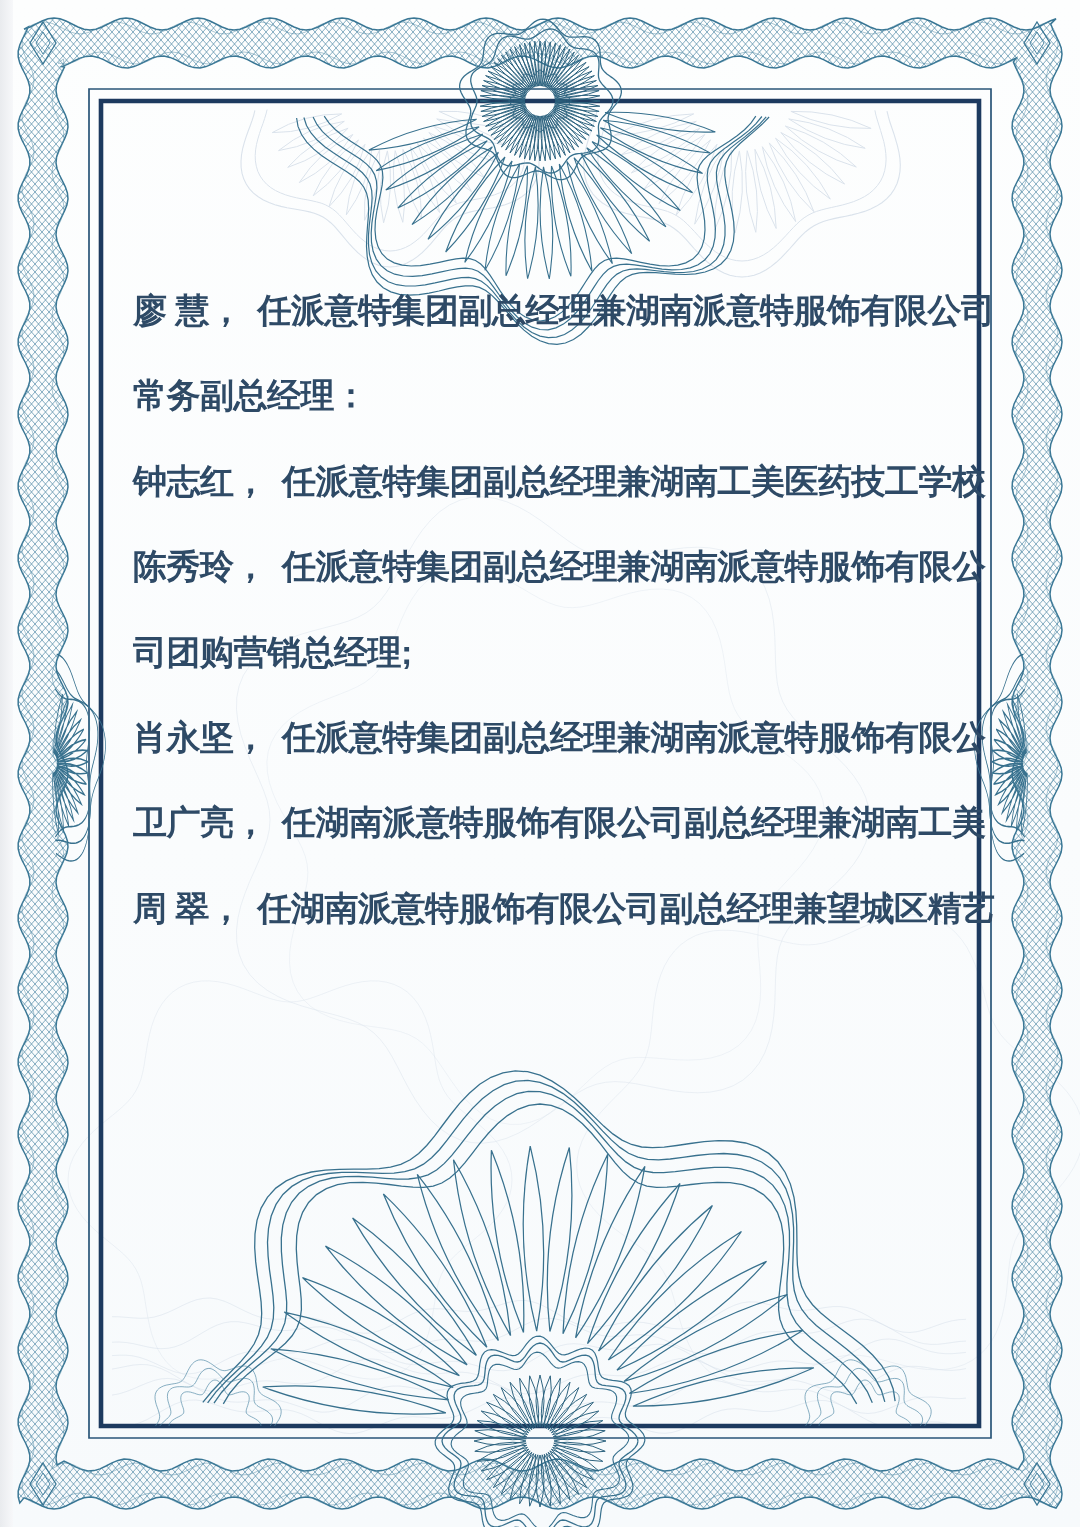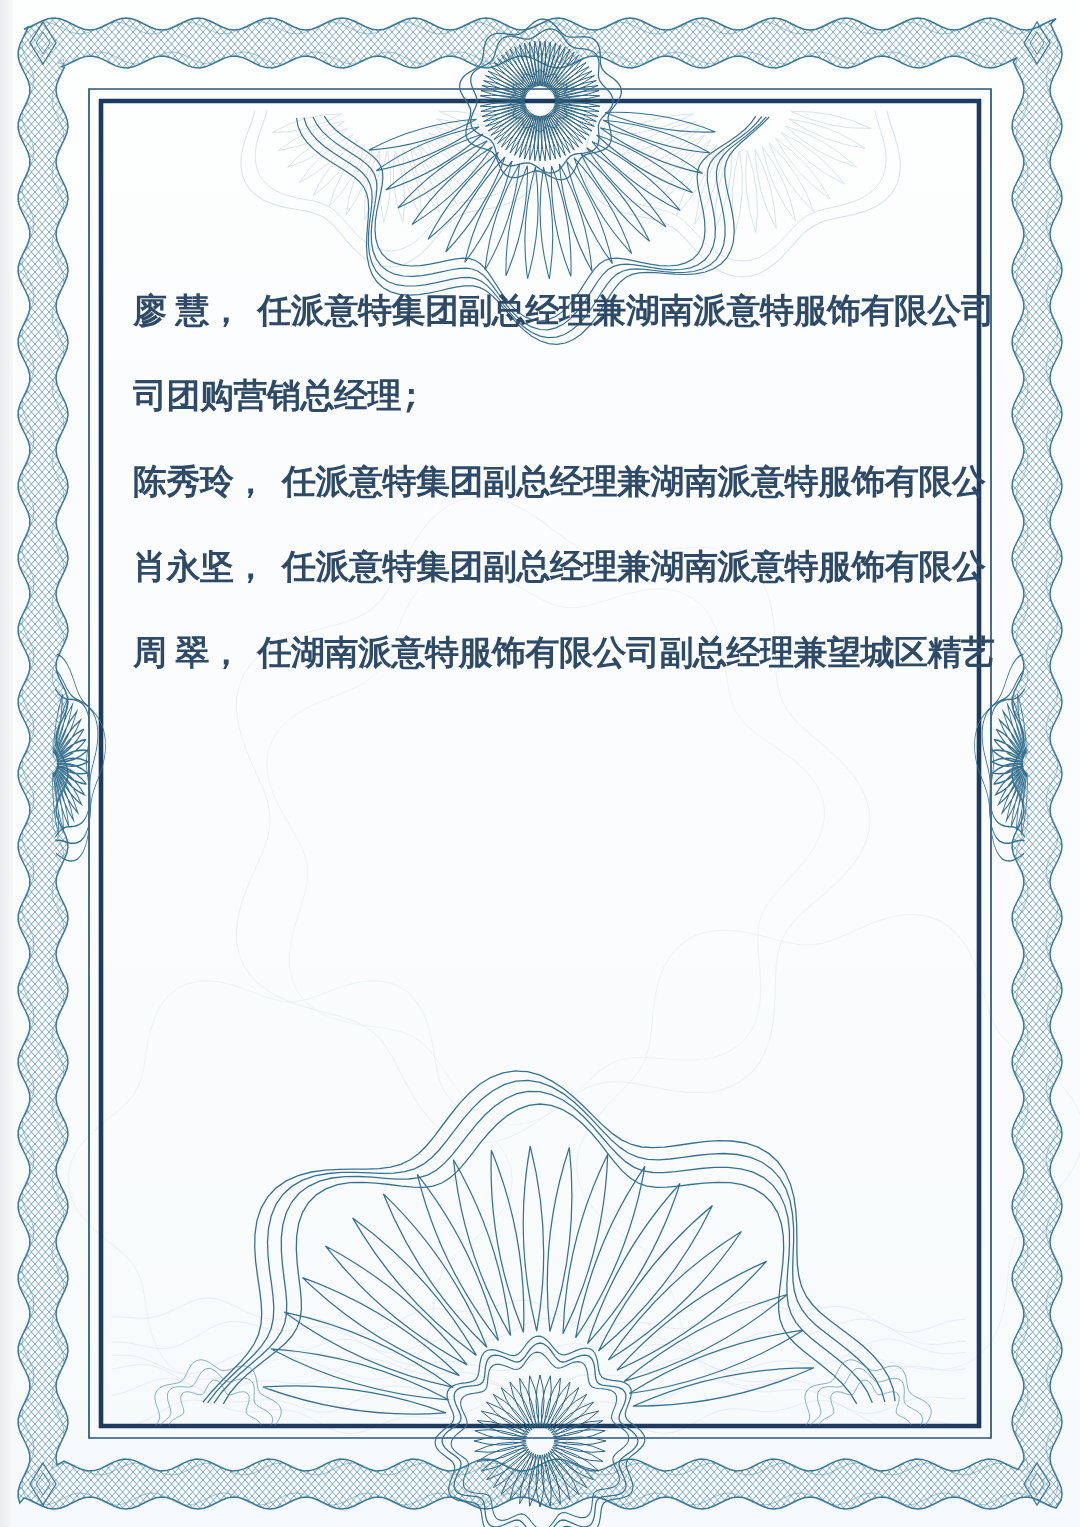--- a/index.html
+++ b/index.html
@@ -20,21 +20,21 @@
     color:#2e4a66;
     font-size:34px;
     letter-spacing:-0.5px;
     z-index:2;
   }
   .line{
     height:85.4px;line-height:85.4px;white-space:nowrap;
   }
   .name{font-weight:800;margin-right:15px;}
   .name:empty{margin-right:0;}
-  .rest{font-weight:600;font-family:Liberation Mono, monospace;}
+  .rest{font-weight:600;}
 </style>
 </head>
 <body>
 
 <div class="page">
 
   <div class="edge-strip"></div>
 
   <svg class="deco" id="deco" width="1080" height="1527" viewBox="0 0 1080 1527">
     <defs>
@@ -121,26 +121,35 @@
         <path d="M809.8,1426.0L811.3,1424.1L813.1,1422.4L814.9,1420.7L816.6,1419.2L818.1,1417.7L819.4,1416.3L820.3,1414.8L820.8,1413.3L820.9,1411.7L820.6,1409.8L820.1,1407.9L819.4,1405.7L818.7,1403.4L818.0,1401.0L817.6,1398.6L817.4,1396.3L817.6,1394.0L818.2,1392.0L819.3,1390.3L820.8,1388.9L822.6,1387.8L824.8,1387.2L827.1,1386.8L829.6,1386.7L832.1,1386.7L834.4,1386.9L836.7,1387.0L838.7,1387.0L840.5,1386.7L842.0,1386.2L843.3,1385.2L844.5,1384.0L845.6,1382.4L846.6,1380.5L847.7,1378.4L848.8,1376.2L850.1,1374.1L851.6,1372.2L853.2,1370.6L855.0,1369.3L856.9,1368.6L858.9,1368.4L861.0,1368.7L863.0,1369.5L865.0,1370.8L866.9,1372.3L868.6,1374.1L870.3,1375.9L871.8,1377.6L873.3,1379.1L874.7,1380.4L876.2,1381.3L877.7,1381.8L879.3,1381.9L881.2,1381.6L883.1,1381.1L885.3,1380.4L887.6,1379.7L890.0,1379.0L892.4,1378.6L894.7,1378.4L897.0,1378.6L899.0,1379.2L900.7,1380.3L902.1,1381.8L903.2,1383.6L903.8,1385.8L904.2,1388.1L904.3,1390.6L904.3,1393.1L904.1,1395.4L904.0,1397.7L904.0,1399.7L904.3,1401.5L904.8,1403.0L905.8,1404.3L907.0,1405.5L908.6,1406.6L910.5,1407.6L912.6,1408.7L914.8,1409.8L916.9,1411.1L918.8,1412.6L920.4,1414.2L921.7,1416.0L922.4,1417.9L922.6,1419.9L922.3,1422.0L921.5,1424.0L920.2,1426.0" fill="none" stroke="#4b86a3" stroke-width="1" opacity="0.65"></path>
         <path d="M805.5,1426.0L806.9,1424.0L808.1,1422.0L809.0,1420.1L809.5,1418.2L809.7,1416.2L809.4,1414.2L808.8,1412.0L808.1,1409.7L807.2,1407.2L806.3,1404.6L805.6,1402.0L805.1,1399.3L805.0,1396.7L805.3,1394.3L806.1,1392.0L807.4,1390.0L809.2,1388.3L811.3,1387.0L813.7,1385.9L816.3,1385.1L819.0,1384.6L821.6,1384.1L824.2,1383.7L826.5,1383.3L828.6,1382.7L830.5,1381.8L832.1,1380.7L833.4,1379.2L834.6,1377.4L835.7,1375.3L836.8,1373.0L838.0,1370.6L839.3,1368.2L840.7,1365.9L842.4,1363.8L844.2,1362.1L846.3,1360.8L848.6,1360.0L850.9,1359.8L853.4,1360.1L855.8,1360.8L858.3,1362.0L860.6,1363.4L862.9,1364.9L865.0,1366.5L867.0,1367.9L869.0,1369.1L870.9,1370.0L872.8,1370.5L874.8,1370.7L876.8,1370.4L879.0,1369.8L881.3,1369.1L883.8,1368.2L886.4,1367.3L889.0,1366.6L891.7,1366.1L894.3,1366.0L896.7,1366.3L899.0,1367.1L901.0,1368.4L902.7,1370.2L904.0,1372.3L905.1,1374.7L905.9,1377.3L906.4,1380.0L906.9,1382.6L907.3,1385.2L907.7,1387.5L908.3,1389.6L909.2,1391.5L910.3,1393.1L911.8,1394.4L913.6,1395.6L915.7,1396.7L918.0,1397.8L920.4,1399.0L922.8,1400.3L925.1,1401.7L927.2,1403.4L928.9,1405.2L930.2,1407.3L931.0,1409.6L931.2,1411.9L930.9,1414.4L930.2,1416.8L929.0,1419.3L927.6,1421.6L926.1,1423.9L924.5,1426.0" fill="none" stroke="#4b86a3" stroke-width="1" opacity="0.65"></path>
       </g>
   </svg>
 
   <div class="text-block" style="color: rgb(46, 74, 102);">
     <div class="line">
       <span class="name">廖 慧，</span><span class="rest">任派意特集团副总经理兼湖南派意特服饰有限公司</span>
     </div>
     <div class="line">
-      <span class="name"></span><span class="rest">司团购营销总经理;</span>
+      <span class="name"></span><span class="rest">常务副总经理：</span>
+    </div>
+    <div class="line">
+      <span class="name">钟志红，</span><span class="rest">任派意特集团副总经理兼湖南工美医药技工学校</span>
     </div>
     <div class="line">
       <span class="name">陈秀玲，</span><span class="rest">任派意特集团副总经理兼湖南派意特服饰有限公</span>
     </div>
     <div class="line">
+      <span class="name"></span><span class="rest">司团购营销总经理;</span>
+    </div>
+    <div class="line">
       <span class="name">肖永坚，</span><span class="rest">任派意特集团副总经理兼湖南派意特服饰有限公</span>
+    </div>
+    <div class="line">
+      <span class="name">卫广亮，</span><span class="rest">任湖南派意特服饰有限公司副总经理兼湖南工美</span>
     </div>
     <div class="line">
       <span class="name">周 翠，</span><span class="rest">任湖南派意特服饰有限公司副总经理兼望城区精艺</span>
     </div>
   </div>
 
 </div>
 
 </body></html>

